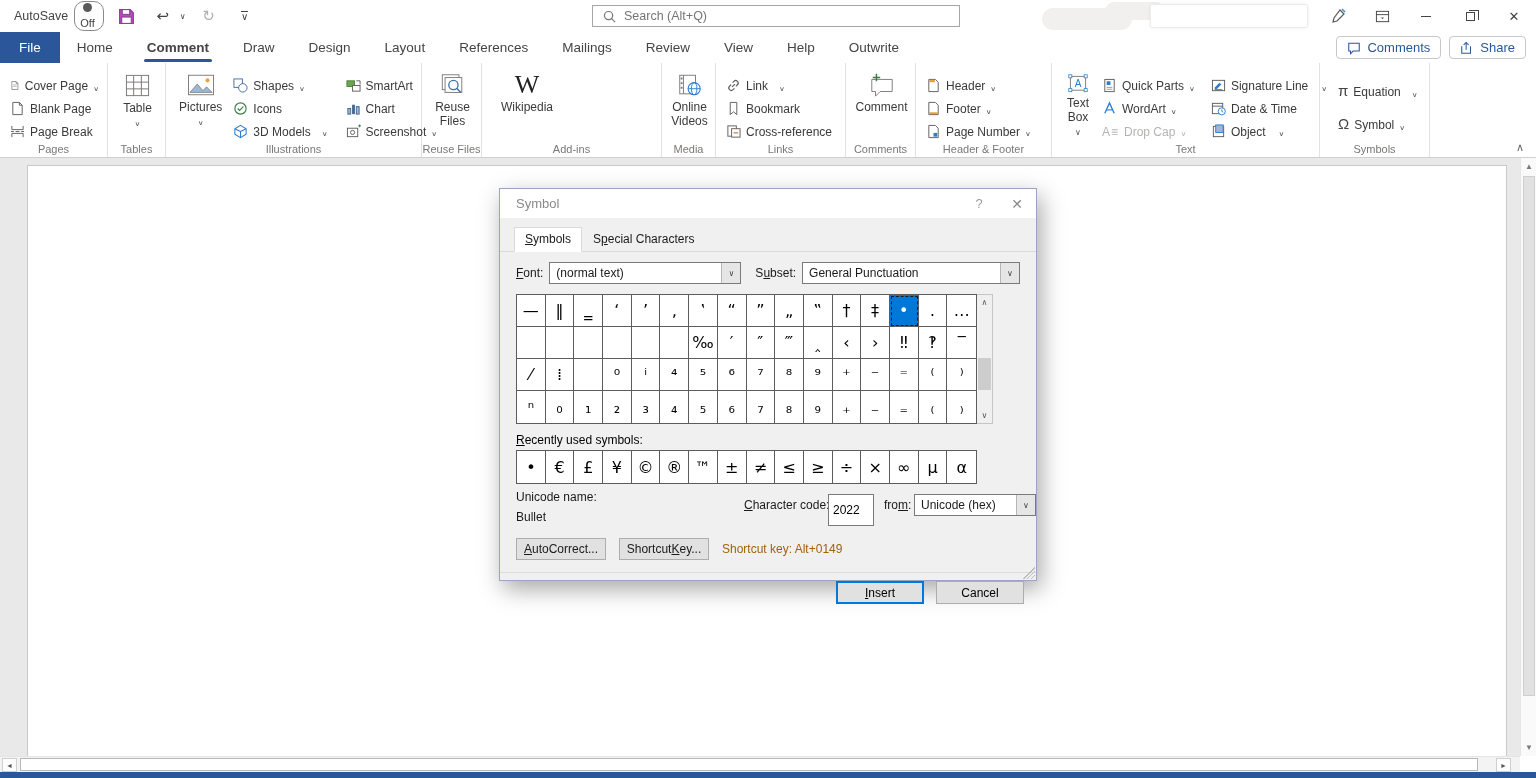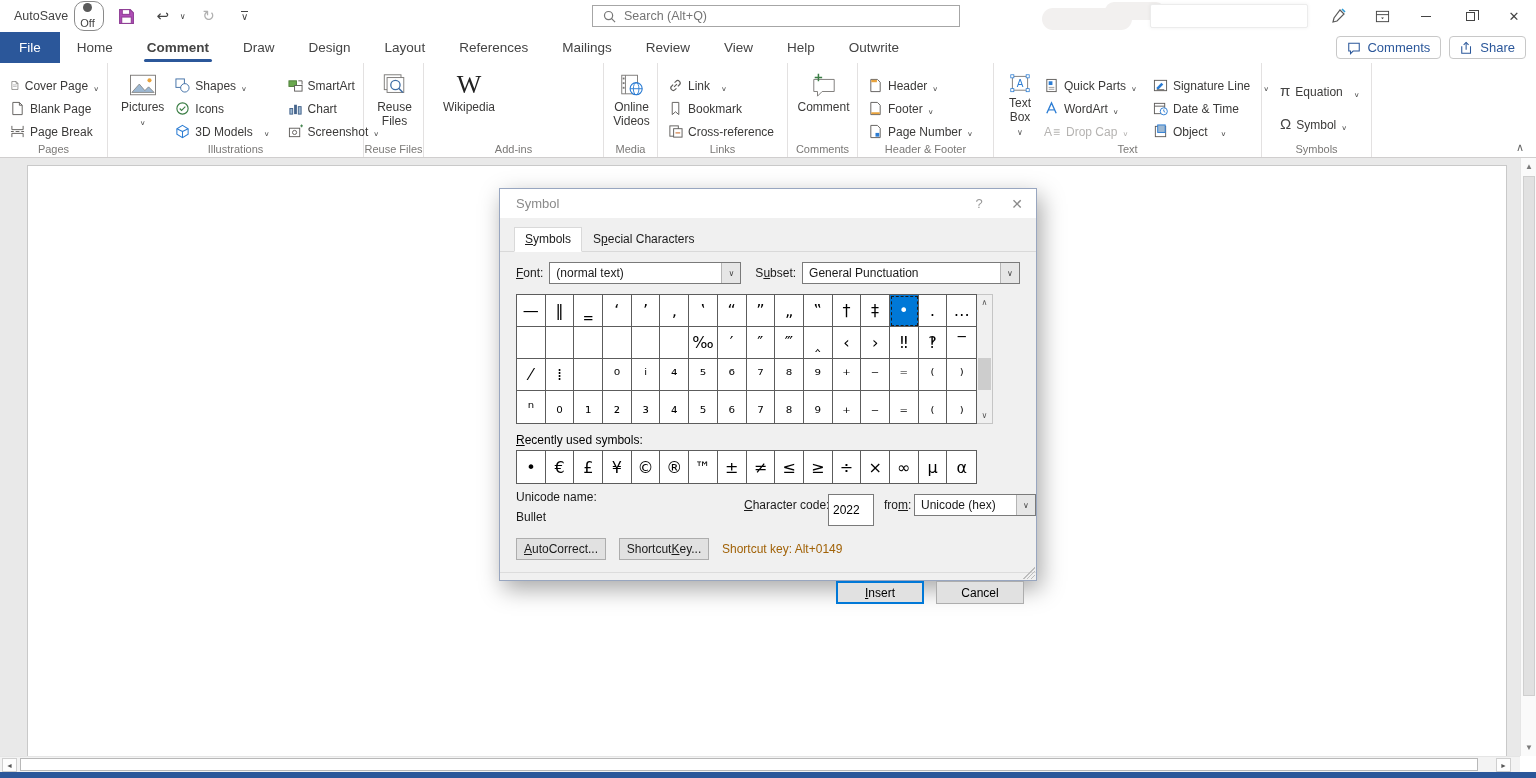--- a/index.html
+++ b/index.html
@@ -261,20 +261,34 @@
               <line x1="1" y1="8" x2="4" y2="8" stroke="#5f5d5b"></line>
               <line x1="6" y1="8" x2="10" y2="8" stroke="#5f5d5b"></line>
               <line x1="12" y1="8" x2="15" y2="8" stroke="#5f5d5b"></line>
             </svg>
           <span>Page Break</span>
         </div>
       </div>
       <div class="glabel">Pages</div>
     </div>
 
+    <div class="rgroup" style="width:58px;">
+      <div class="lbtn">
+        <svg width="27" height="27" viewBox="0 0 28 28">
+            <rect x="2.5" y="3.5" width="23" height="21" fill="#fff" stroke="#7a7876"></rect>
+            <line x1="2.5" y1="10.5" x2="25.5" y2="10.5" stroke="#7a7876"></line>
+            <line x1="2.5" y1="17.5" x2="25.5" y2="17.5" stroke="#7a7876"></line>
+            <line x1="10" y1="3.5" x2="10" y2="24.5" stroke="#7a7876"></line>
+            <line x1="18" y1="3.5" x2="18" y2="24.5" stroke="#7a7876"></line>
+          </svg>
+        <span>Table</span>
+          <span class="car">∨</span>
+      </div>
+      <div class="glabel">Tables</div>
+    </div>
 
     <div class="rgroup" style="width:256px;">
       <div class="groupflex">
         <div class="lbtn">
           <svg width="28" height="26" viewBox="0 0 30 28">
               <rect x="1.5" y="3.5" width="27" height="21" fill="#fff" stroke="#7a7876"></rect>
               <circle cx="22" cy="9" r="2.2" fill="#e8a33d"></circle>
               <path d="M3 22l8-9 6 7 4-4 6 6z" fill="#9db8d2" stroke="#7a7876" stroke-width=".8"></path>
             </svg>
           <span>Pictures</span>

